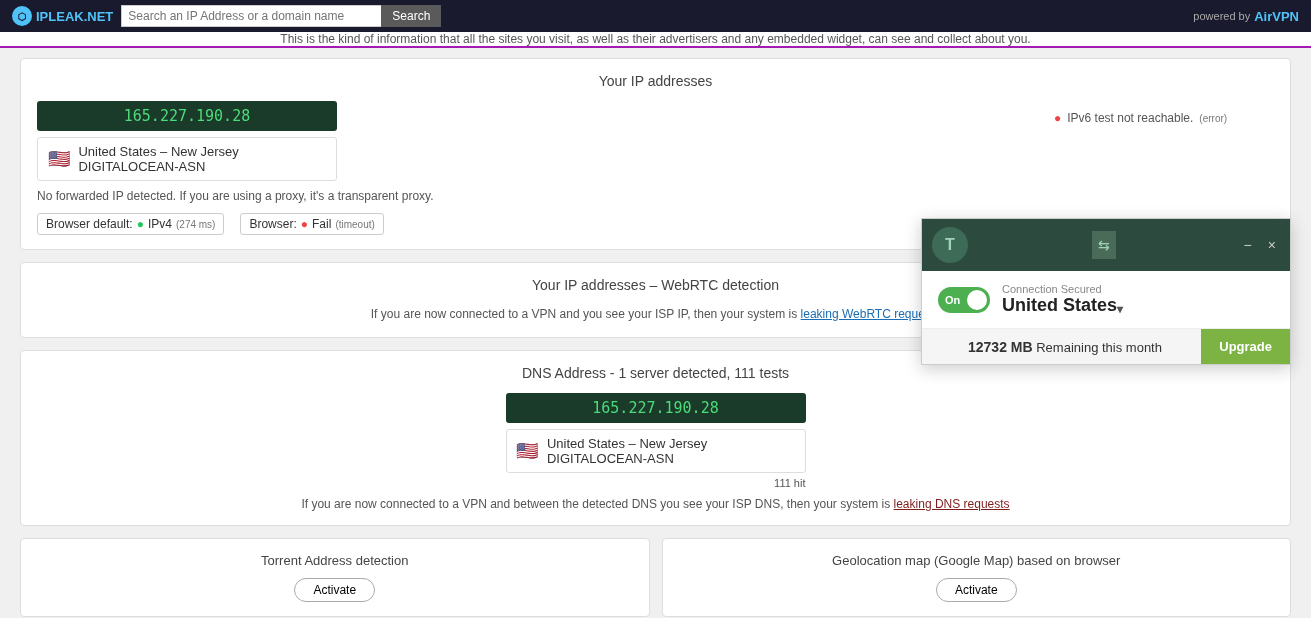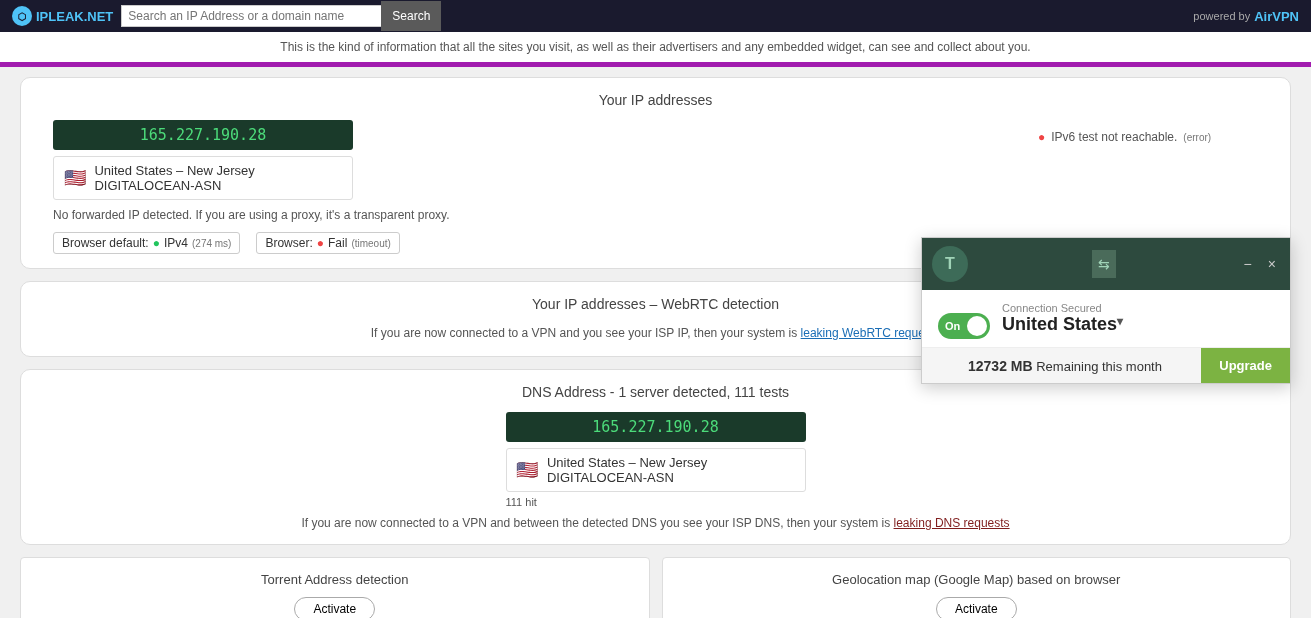--- a/index.html
+++ b/index.html
@@ -51,21 +51,21 @@
     .search-bar input {
       width: 260px;
       height: 22px;
       padding: 2px 6px;
       font-size: 12px;
       border: 1px solid #ccc;
       border-right: none;
       outline: none;
     }
     .search-bar button {
-      height: 30px;
+      height: 22px;
       padding: 0 10px;
       font-size: 12px;
       background: #5a5a5a;
       color: white;
       border: 1px solid #5a5a5a;
       cursor: pointer;
     }
     .header-right {
       color: #aaa;
       font-size: 11px;
@@ -76,38 +76,37 @@
     .airvpn-logo {
       color: #4fc3f7;
       font-weight: bold;
       font-size: 13px;
     }
 
     
     .subtitle-bar {
       background: white;
       text-align: center;
-      padding: 8px;
-      font-size: 12px;
-      color: #555;
-      border-bottom: 5px solid #a21caf;
+      font-size: 12px;
+      color: #555;
+      border-bottom: 2px solid #a21caf;
     }
 
     
     .main {
       padding: 10px 20px;
       position: relative;
     }
 
     .section-card {
       background: white;
       border: 1px solid #ddd;
-      border-radius: 10px;
+      border-radius: 4px;
       margin-bottom: 12px;
-      padding: 14px 32px;
+      padding: 14px 16px;
     }
 
     .section-title {
       text-align: center;
       font-size: 14px;
       color: #444;
       margin-bottom: 12px;
     }
 
     
@@ -203,20 +202,21 @@
       border: 1px solid #ddd;
       border-radius: 3px;
       padding: 6px 10px;
       display: flex;
       align-items: center;
       gap: 8px;
       max-width: 300px;
       margin: 0 auto 4px;
     }
     .dns-hit {
+      text-align: right;
       font-size: 11px;
       color: #555;
       max-width: 300px;
       margin: 0 auto 8px;
     }
     .dns-warning {
       font-size: 12px;
       color: #555;
       text-align: center;
     }
@@ -320,21 +320,20 @@
       height: 26px;
     }
     .toggle-track {
       width: 52px;
       height: 26px;
       background: #4caf50;
       border-radius: 13px;
       display: flex;
       align-items: center;
       padding: 3px;
-      margin-top: 7px;
     }
     .toggle-label {
       font-size: 11px;
       font-weight: bold;
       color: white;
       margin-left: 4px;
     }
     .toggle-knob {
       width: 20px;
       height: 20px;
@@ -347,21 +346,21 @@
     }
     .vpn-status-text {
       font-size: 11px;
       color: #888;
     }
     .vpn-country {
       font-size: 18px;
       font-weight: bold;
       color: #222;
       display: flex;
-      align-items: flex-start;
+      align-items: flex-end;
     }
     .vpn-chevron {
       font-size: 12px;
       color: #555;
     }
 
     .vpn-data-row {
       display: flex;
       align-items: center;
       background: #f5f5f5;

